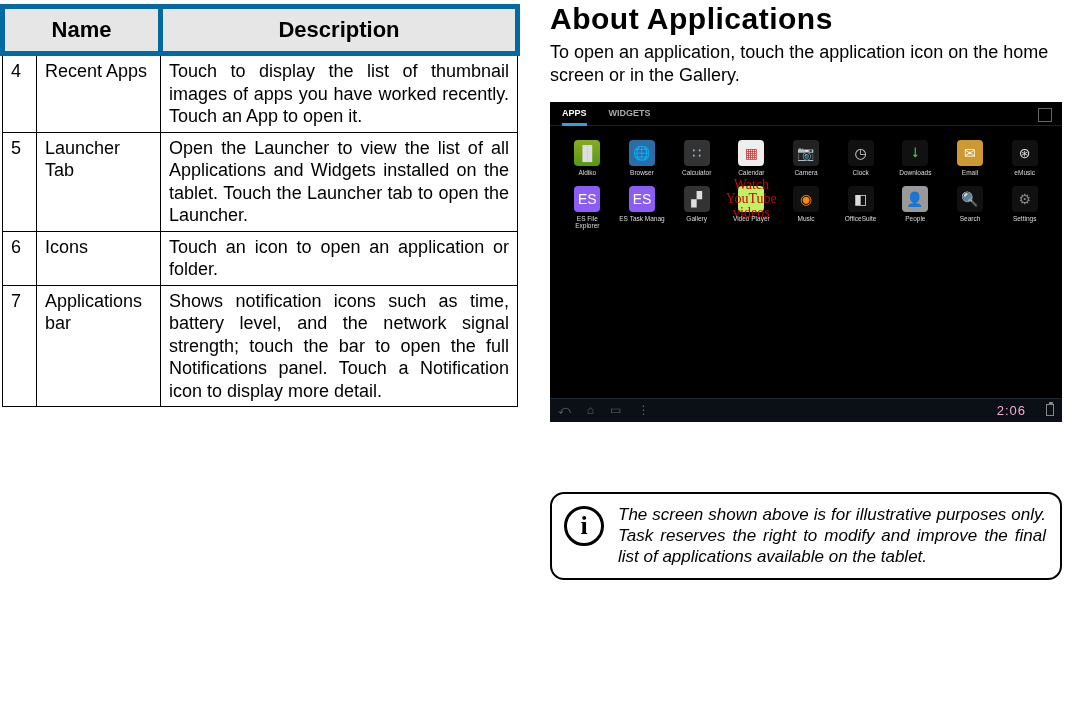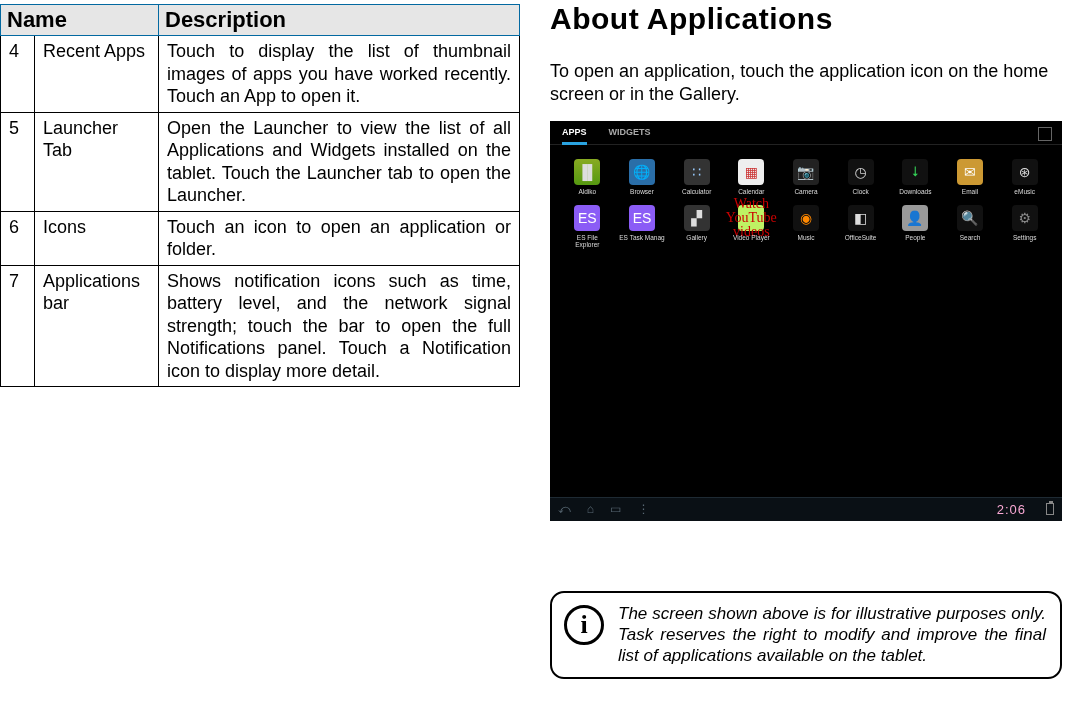--- a/index.html
+++ b/index.html
@@ -21,54 +21,54 @@
     width: 100%;
     border-collapse: collapse;
     font-family: "Myriad Pro", "Arial Narrow", Arial, sans-serif;
   }
   table.desc th {
     background: #e6e6e6;
     font-family: "Arial Narrow", Arial, sans-serif;
     font-stretch: condensed;
     font-weight: 700;
     font-size: 22px;
-    border: 1px solid #0369a1;
-    padding: 2px 6px;
-    text-align: left;
+    border: 5px solid #0369a1;
+    padding: 8px 6px;
+    text-align: center;
   }
   table.desc td {
     border: 1px solid #000;
     padding: 4px 8px;
     font-size: 18px;
     line-height: 1.25;
     vertical-align: top;
     font-family: "Myriad Pro", "Segoe UI", Arial, sans-serif;
   }
   table.desc td.num { width: 34px; font-size:18px;}
   table.desc td.name { width: 124px; }
   table.desc td.descr { text-align: justify; }
 
   
   h1.about {
     font-family: "Futura", "Century Gothic", Arial, sans-serif;
     font-weight: 700;
     font-size: 30px;
     letter-spacing: 0.5px;
-    margin-bottom: 24px;
+    margin-bottom: 5px;
   }
   .right-col p.body {
     font-size: 18px;
     line-height: 1.3;
     margin-bottom: 14px;
   }
 
   
   .screenshot {
     width: 512px;
-    height: 400px;
+    height: 320px;
     background: #000;
     position: relative;
     display:flex;
     flex-direction:column;
   }
   .ss-tabs {
     display:flex;
     gap:22px;
     padding: 6px 12px 0 12px;
     font-size:9px;

